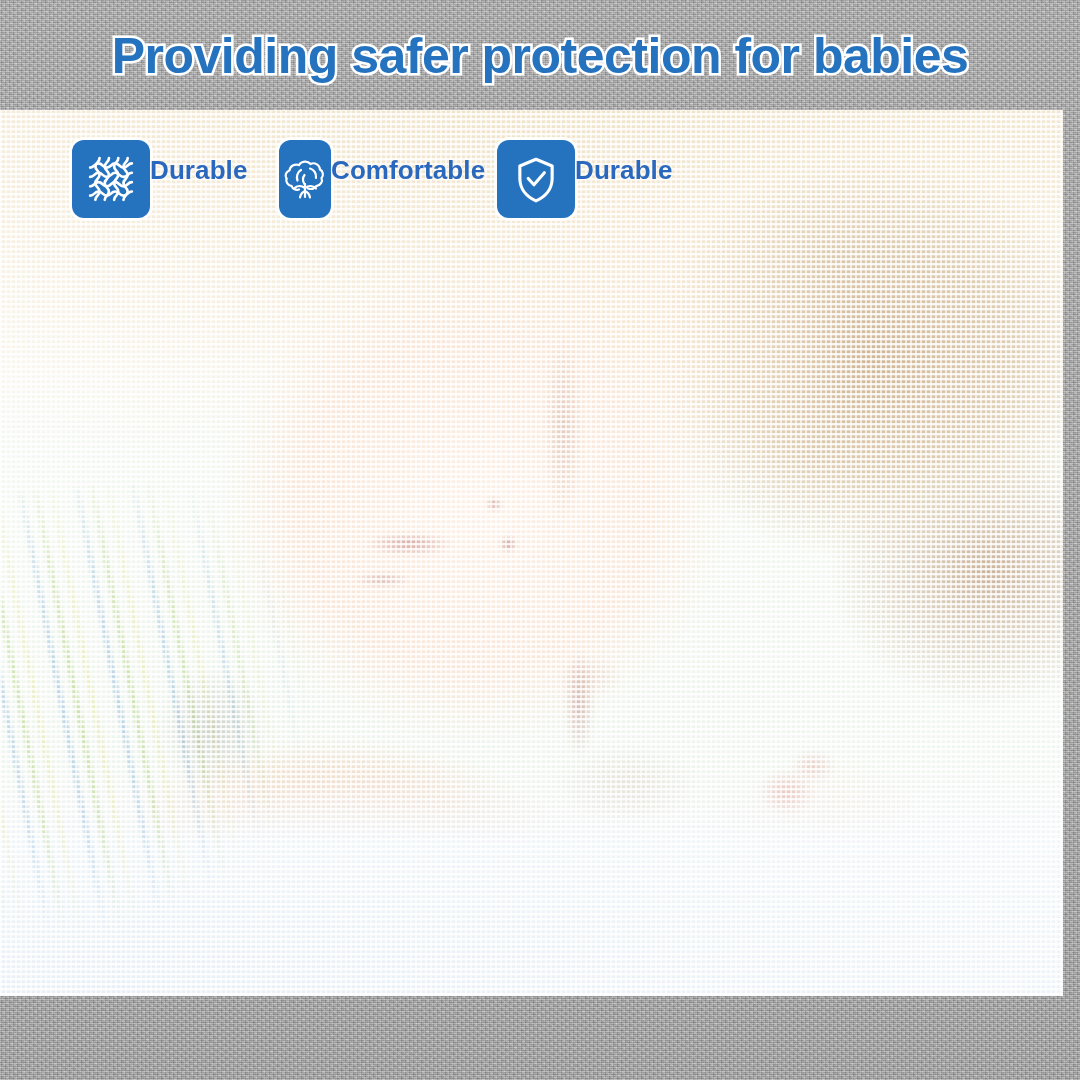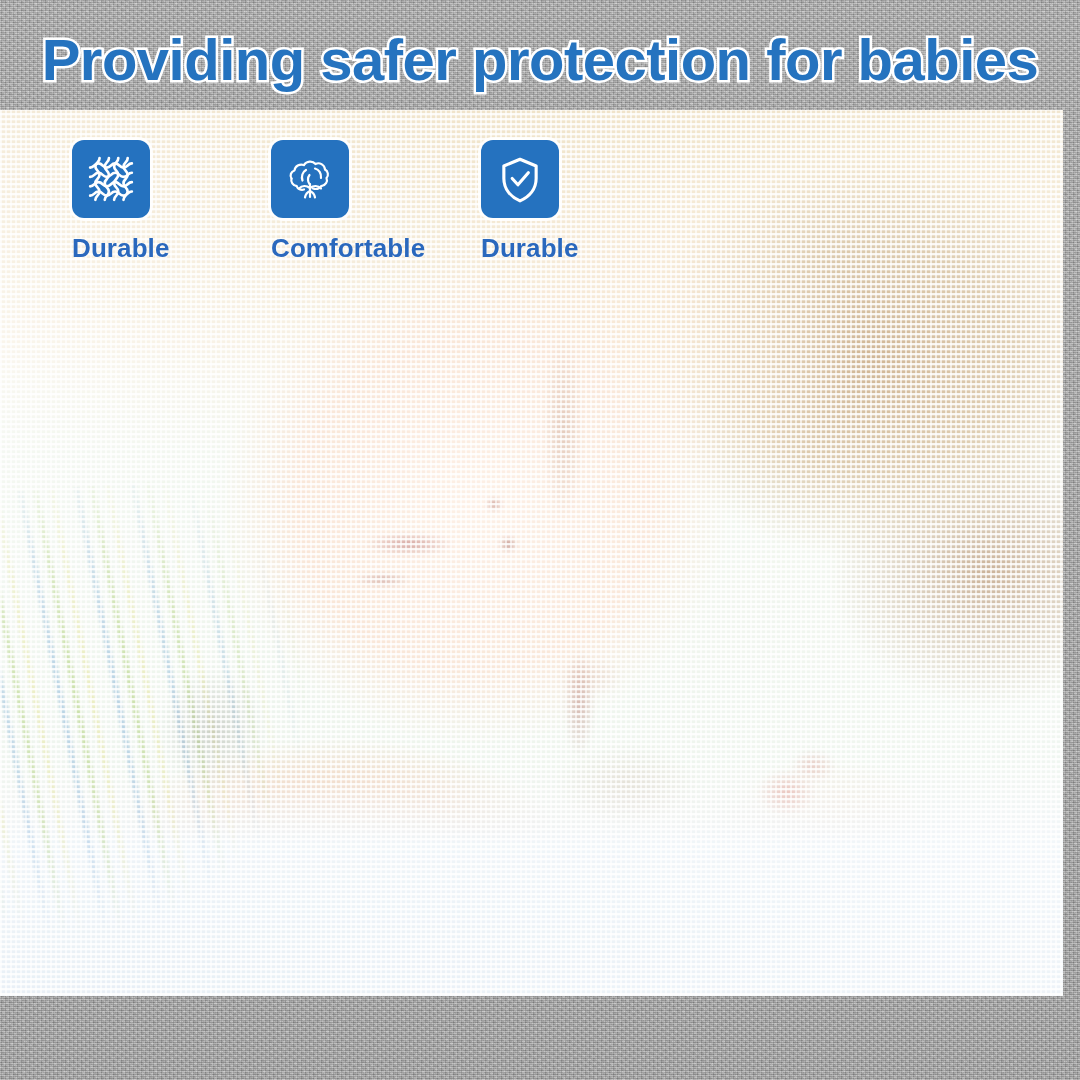--- a/index.html
+++ b/index.html
@@ -41,21 +41,21 @@
   .title-wrap {
     position: absolute;
     left: 0;
     top: 30px;
     width: 1080px;
     text-align: center;
     z-index: 40;
   }
   .title {
     display: inline-block;
-    font-size: 58px;
+    font-size: 50px;
     font-weight: bold;
     letter-spacing: -0.5px;
     color: #2573bf;
     font-family: "Liberation Sans", sans-serif;
     -webkit-text-stroke: 5px #ffffff;
     paint-order: stroke fill;
     text-shadow:
       0 0 2px rgba(255,255,255,0.9),
       1px 1px 0 rgba(255,255,255,0.6);
     white-space: nowrap;
@@ -201,24 +201,24 @@
   .features-row {
     position: absolute;
     left: 72px;
     top: 140px;
     z-index: 30;
     display: flex;
     align-items: flex-start;
   }
   .feature {
     display: flex;
-    flex-direction: column;
+    flex-direction: row;
     align-items: flex-start;
   }
-  .feature + .feature { margin-left: 8px; }
+  .feature + .feature { margin-left: 16px; }
 
   .icon-box {
     width: 78px;
     height: 78px;
     border-radius: 12px;
     background: #2572bf;
     box-shadow: 0 0 0 3px rgba(255,255,255,0.85);
     display: flex;
     align-items: center;
     justify-content: center;

